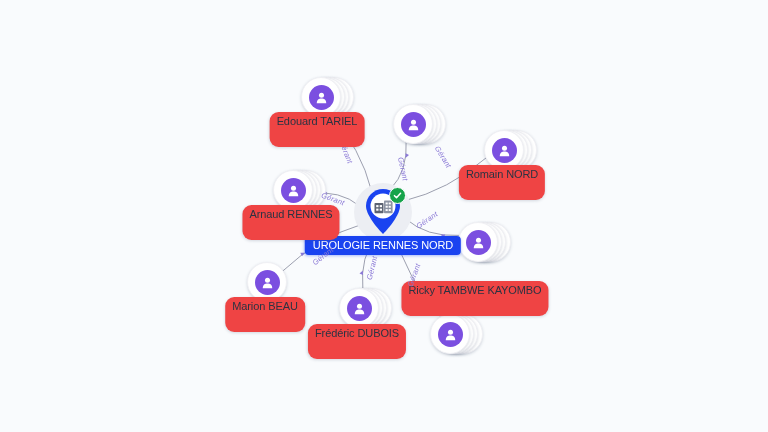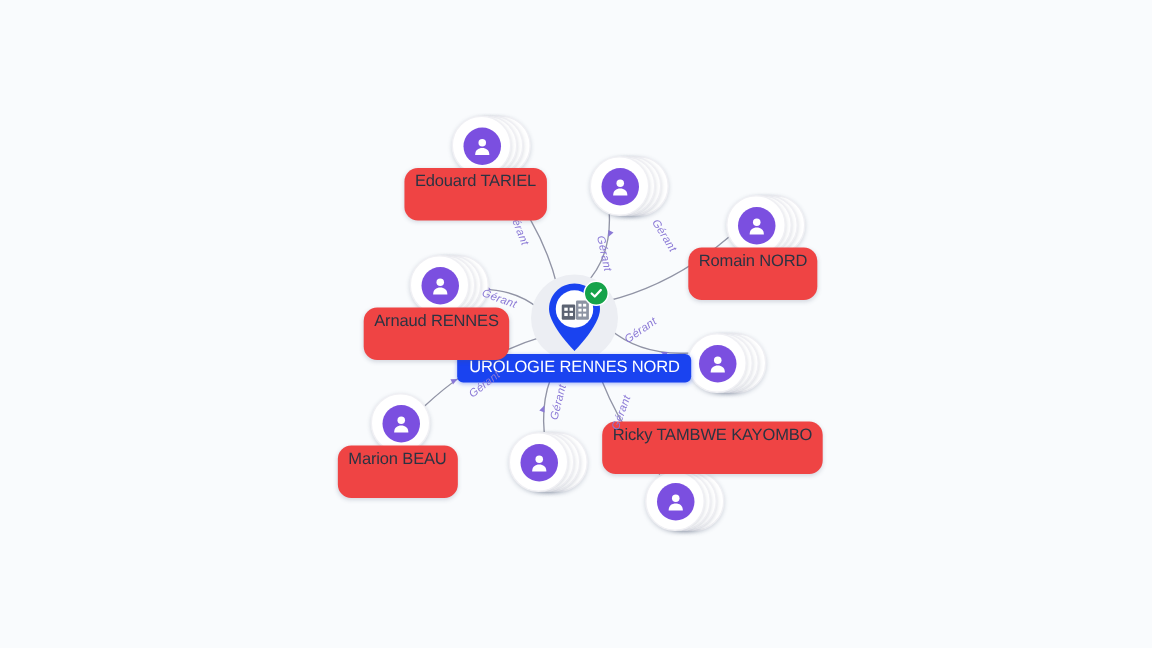--- a/index.html
+++ b/index.html
@@ -337,14 +337,15 @@
     <div class="edge-label" style="left: 403px; top: 169px; transform: translate(-50%, -50%) rotate(78deg);">Gérant</div>
     <div class="edge-label" style="left: 443px; top: 157px; transform: translate(-50%, -50%) rotate(58deg);">Gérant</div>
     <div class="node-label" style="left: 502px; top: 165px;">Romain NORD</div>
     <div class="edge-label" style="left: 333px; top: 199px; transform: translate(-50%, -50%) rotate(20deg);">Gérant</div>
     <div class="node-label" style="left: 291px; top: 205px;">Arnaud RENNES</div>
     <div class="edge-label" style="left: 427px; top: 220px; transform: translate(-50%, -50%) rotate(-35deg);">Gérant</div>
     <div class="node-label" style="left: 475px; top: 257px; margin-top: 24px;">Ricky TAMBWE KAYOMBO</div>
     <div class="edge-label" style="left: 323px; top: 256px; transform: translate(-50%, -50%) rotate(-38deg);">Gérant</div>
     <div class="node-label" style="left: 265px; top: 297px;">Marion BEAU</div>
     <div class="edge-label" style="left: 372px; top: 268px; transform: translate(-50%, -50%) rotate(-76deg);">Gérant</div>
+    <div class="node-label" style="left: 357px; top: 324px;">Frédéric DUBOIS</div>
     <div class="edge-label" style="left: 414px; top: 275px; transform: translate(-50%, -50%) rotate(-70deg);">Gérant</div>
   </div>
 
 </body></html>

